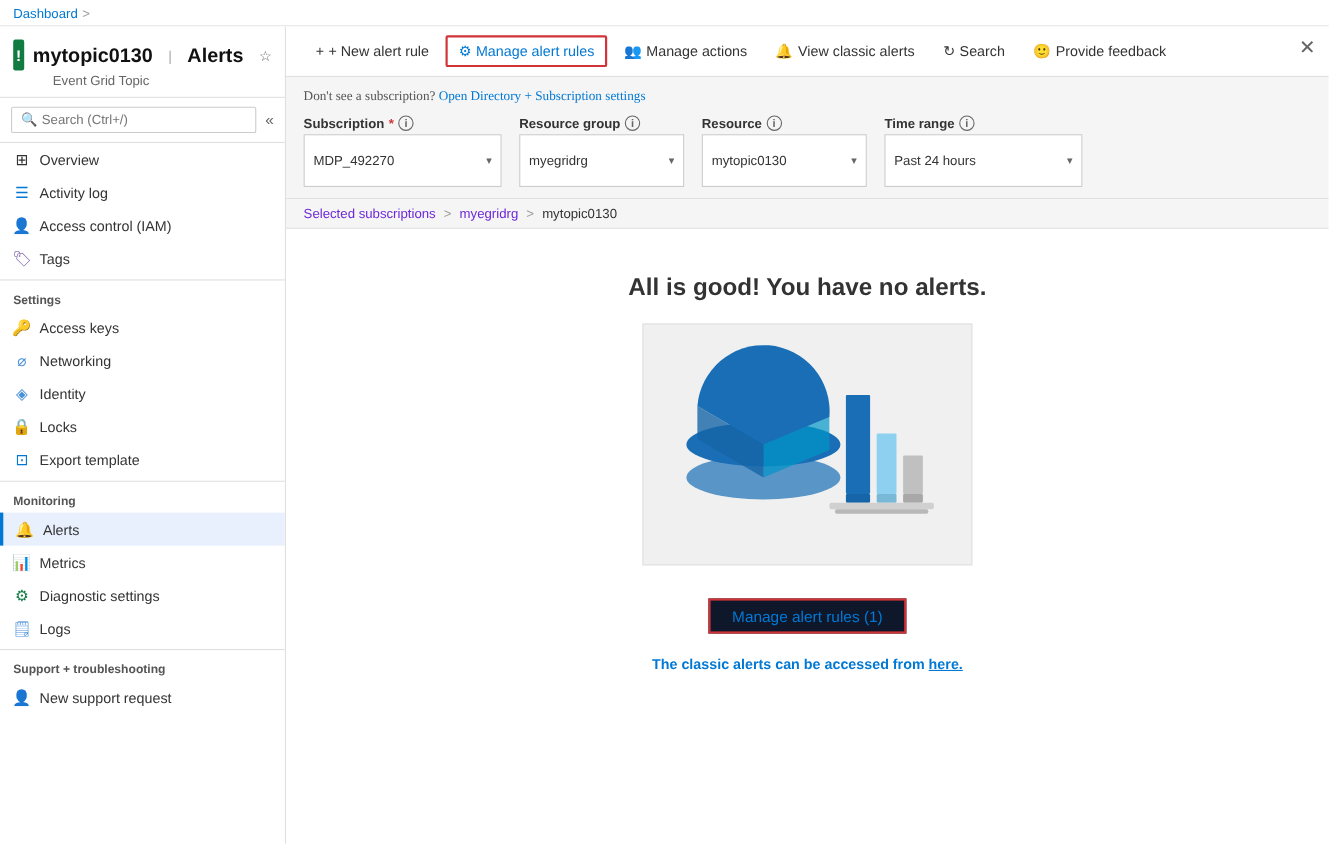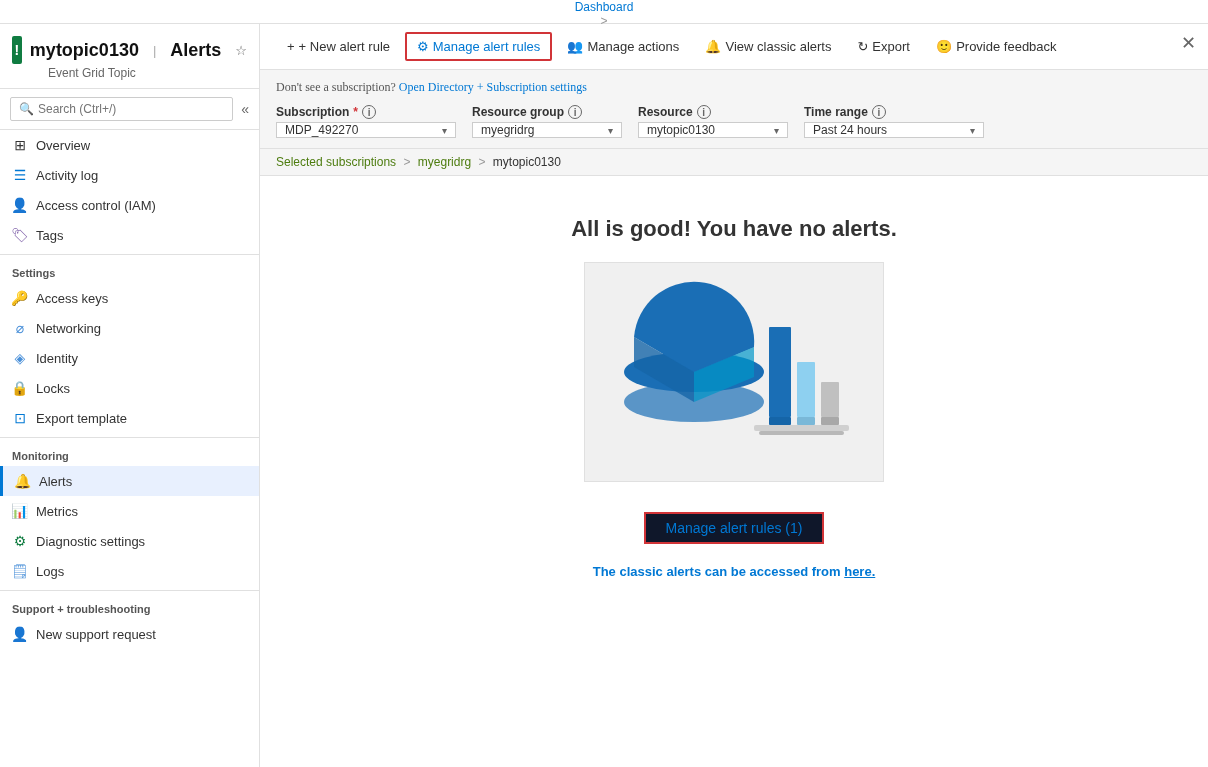--- a/index.html
+++ b/index.html
@@ -6,21 +6,20 @@
     body { font-family: 'Segoe UI', Arial, sans-serif; font-size: 13px; color: #333; background: #fff; overflow: hidden; }
     
     
     .top-bar {
       height: 24px;
       background: #fff;
       border-bottom: 1px solid #e0e0e0;
       display: flex;
       align-items: center;
       padding: 0 12px;
-      flex-direction: column;
     }
     .breadcrumb-item {
       color: #0078d4;
       font-size: 12px;
       cursor: pointer;
     }
     .breadcrumb-sep {
       color: #999;
       margin: 0 4px;
       font-size: 12px;
@@ -242,39 +241,39 @@
       justify-content: center;
       font-size: 10px;
       color: #666;
       cursor: pointer;
     }
     .filter-select {
       display: flex;
       align-items: center;
       border: 1px solid #ccc;
       background: #fff;
-      padding: 0 8px;
+      padding: 16px 8px;
       font-size: 12px;
       cursor: pointer;
       min-width: 150px;
       gap: 4px;
       justify-content: space-between;
       text-align: center;
     }
     .filter-select .chevron { color: #666; font-size: 10px; }
     .filter-select-wide { min-width: 180px; }
     
     
     .path-breadcrumb {
       padding: 6px 16px;
       font-size: 12px;
       background: #f5f5f5;
       border-bottom: 1px solid #e0e0e0;
     }
-    .path-breadcrumb a { color: #4d7c0f; text-decoration: none; }
+    .path-breadcrumb a { color: #6d28d9; text-decoration: none; }
     .path-sep { color: #999; margin: 0 4px; }
     
     
     .content-area {
       flex: 1;
       display: flex;
       flex-direction: column;
       align-items: center;
       overflow-y: auto;
       padding: 40px 20px 20px;
@@ -455,21 +454,21 @@
         <button class="toolbar-btn">
           <span>👥</span>
           <span>Manage actions</span>
         </button>
         <button class="toolbar-btn">
           <span>🔔</span>
           <span>View classic alerts</span>
         </button>
         <button class="toolbar-btn">
           <span>↻</span>
-          <span>Export</span>
+          <span>Search</span>
         </button>
         <button class="toolbar-btn">
           <span>🙂</span>
           <span>Provide feedback</span>
         </button>
       </div>
 
       <div class="filters-area">
         <div class="no-sub-msg">
           <span>Don't see a subscription?</span>

